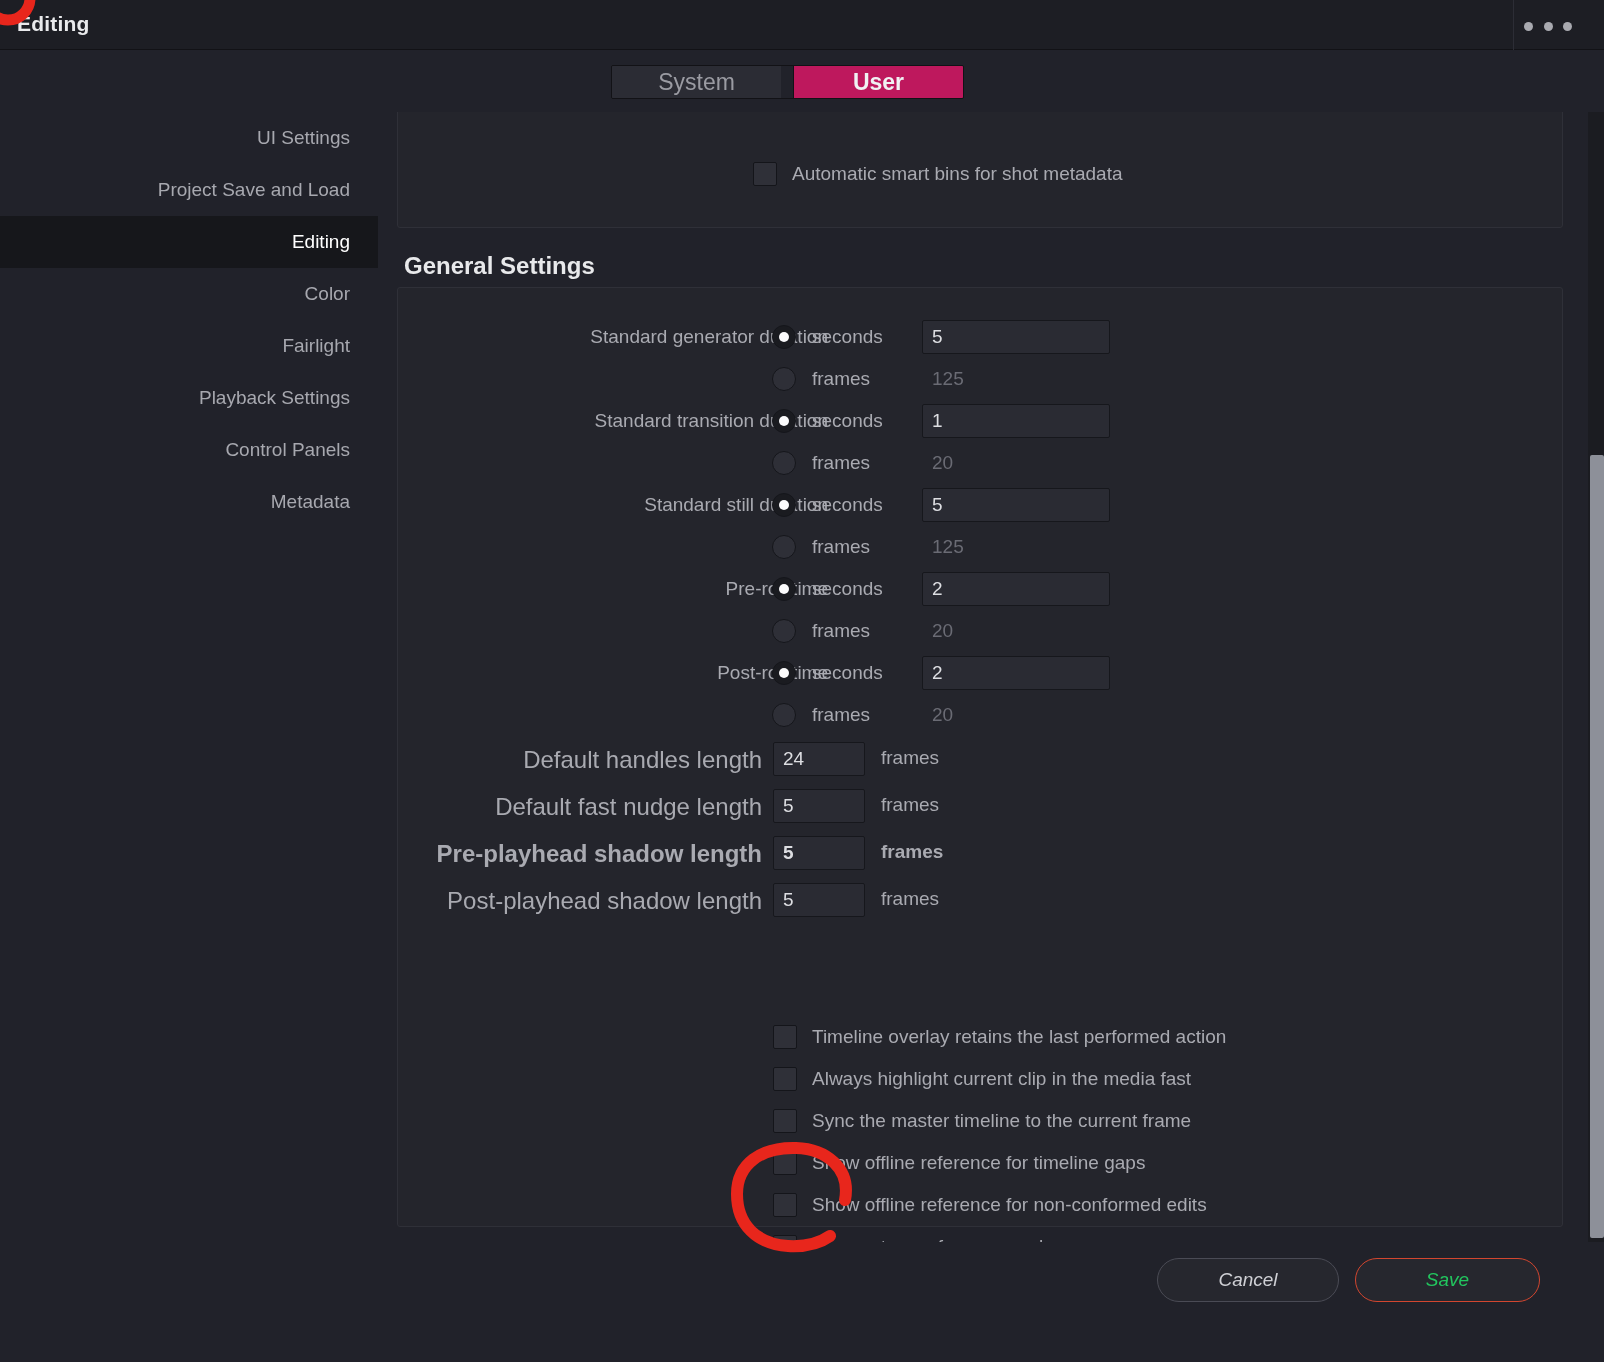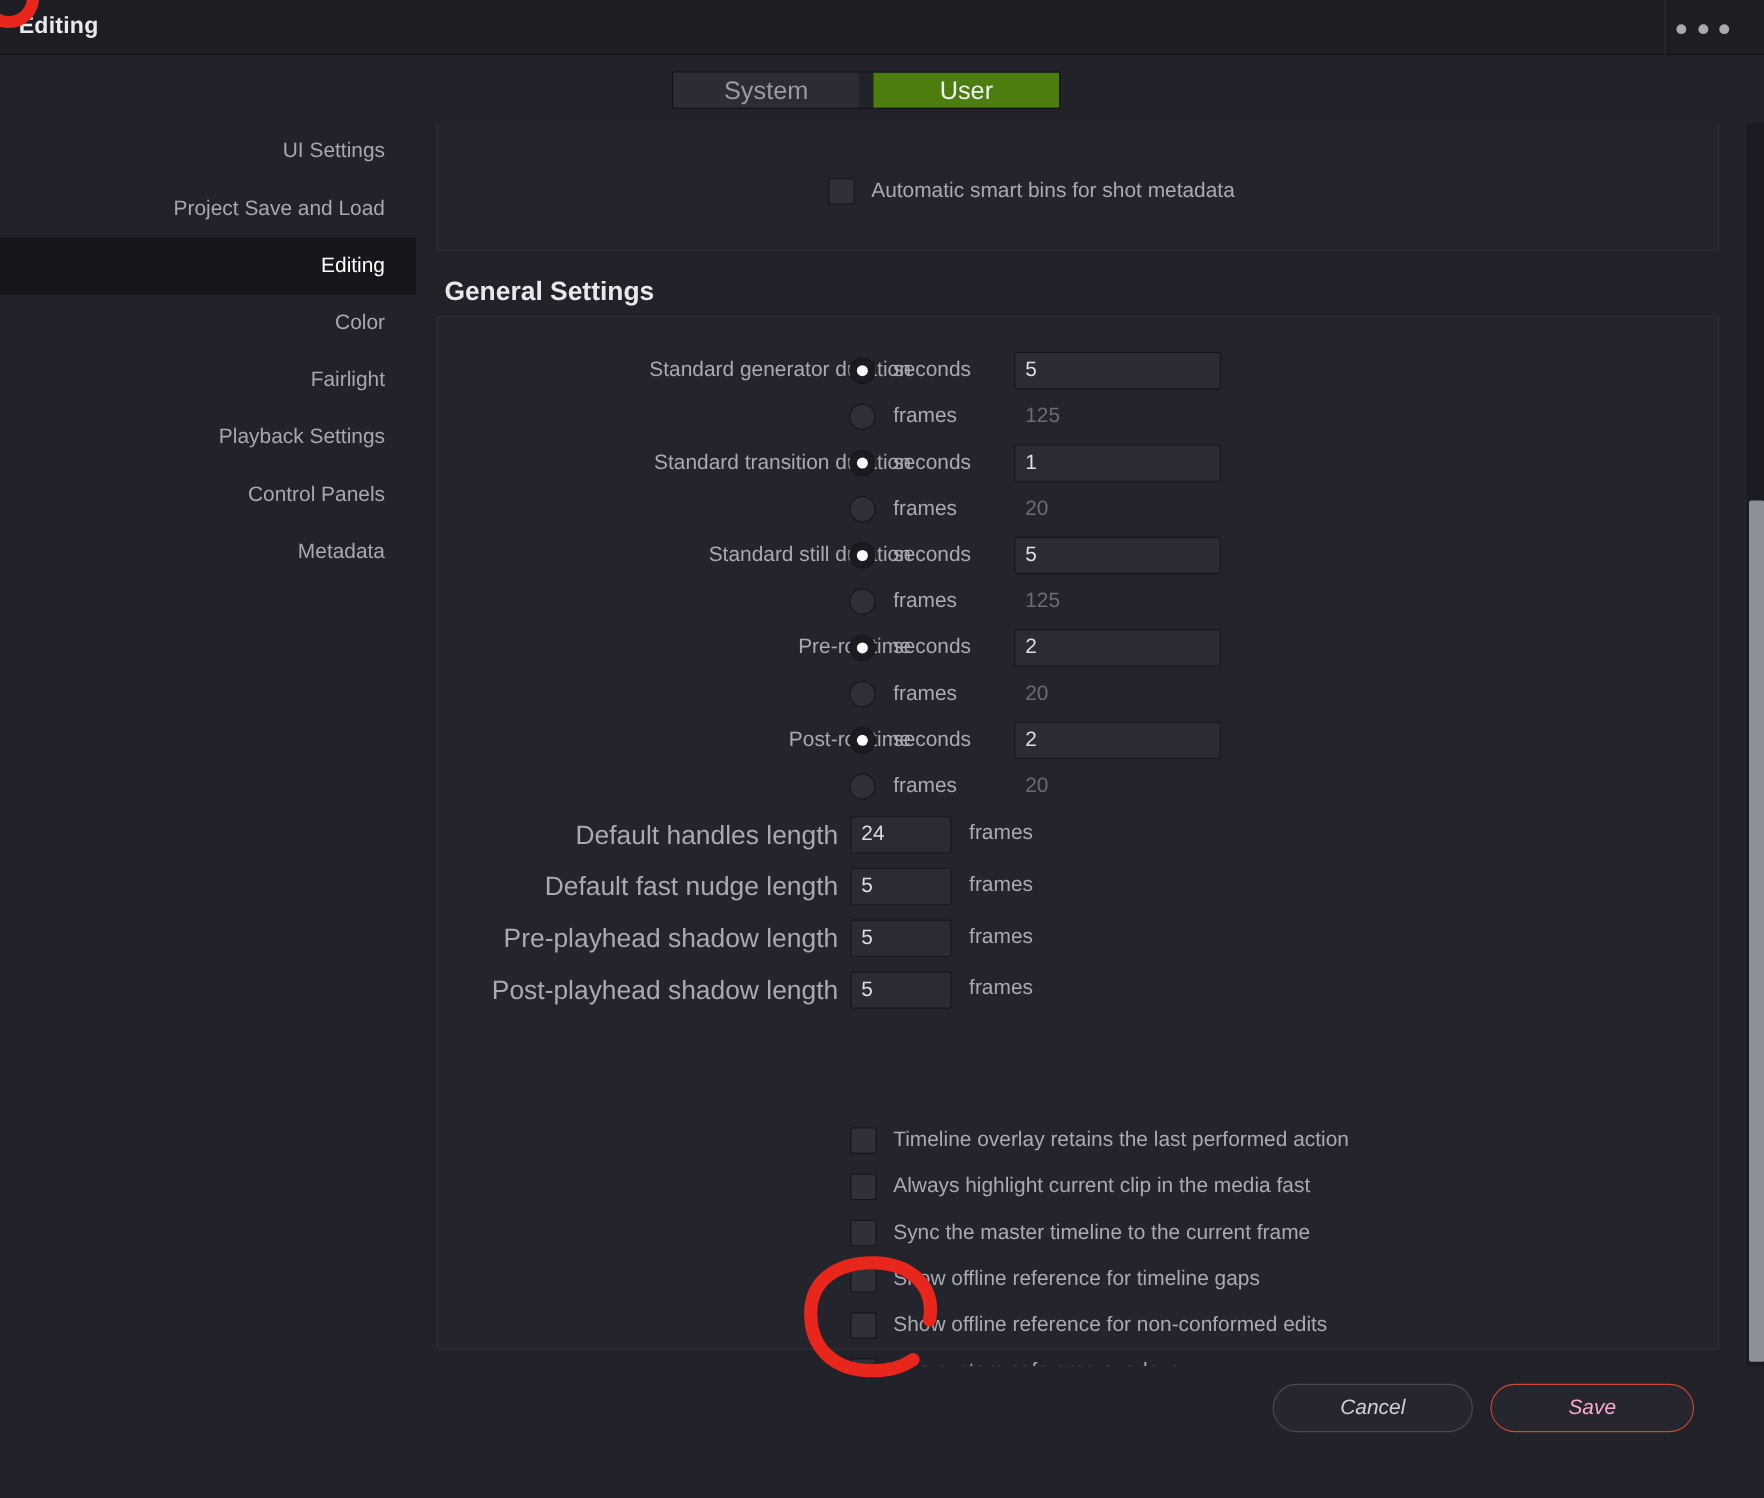--- a/index.html
+++ b/index.html
@@ -71,23 +71,23 @@
     display: flex;
     align-items: center;
     justify-content: center;
     font-size: 23px;
     background: #2b2c34;
     color: #9a9ba2;
     cursor: pointer;
   }
   #tab-group .tab + .tab { border-left: 1px solid #121216; }
   #tab-group .tab.active {
-    background: #4d7c0f;
+    background: #be185d;
     color: #f0f1f3;
-    font-weight: normal;
+    font-weight: bold;
     margin-left: 12px;
   }
 
   
   #sidebar {
     position: absolute;
     left: 0; top: 112px;
     width: 378px;
     height: 1130px;
   }
@@ -310,21 +310,21 @@
   #btn-cancel {
     left: 1157px; top: 16px;
     width: 182px;
     border: 1px solid #4a4b55;
     color: #cfd0d5;
   }
   #btn-save {
     left: 1355px; top: 16px;
     width: 185px;
     border: 1px solid #d2462f;
-    color: #f9a8d4;
+    color: #22c55e;
   }
 
   
   #ink-layer {
     position: absolute;
     left: 0; top: 0;
     width: 1604px; height: 1362px;
     pointer-events: none;
   }
 </style>
@@ -460,21 +460,21 @@
         <div class="frm-row" style="top: 448px;">
           <div class="frm-label">Default handles length</div>
           <div class="frm-field">24</div>
           <div class="frm-unit">frames</div>
         </div>
         <div class="frm-row" style="top: 495px;">
           <div class="frm-label">Default fast nudge length</div>
           <div class="frm-field">5</div>
           <div class="frm-unit">frames</div>
         </div>
-        <div class="frm-row" style="top: 542px;">
+        <div class="frm-row" style="top: 542px; font-weight: bold;">
           <div class="frm-label">Pre-playhead shadow length</div>
           <div class="frm-field">5</div>
           <div class="frm-unit">frames</div>
         </div>
         <div class="frm-row" style="top: 589px;">
           <div class="frm-label">Post-playhead shadow length</div>
           <div class="frm-field">5</div>
           <div class="frm-unit">frames</div>
         </div>
       </div>

